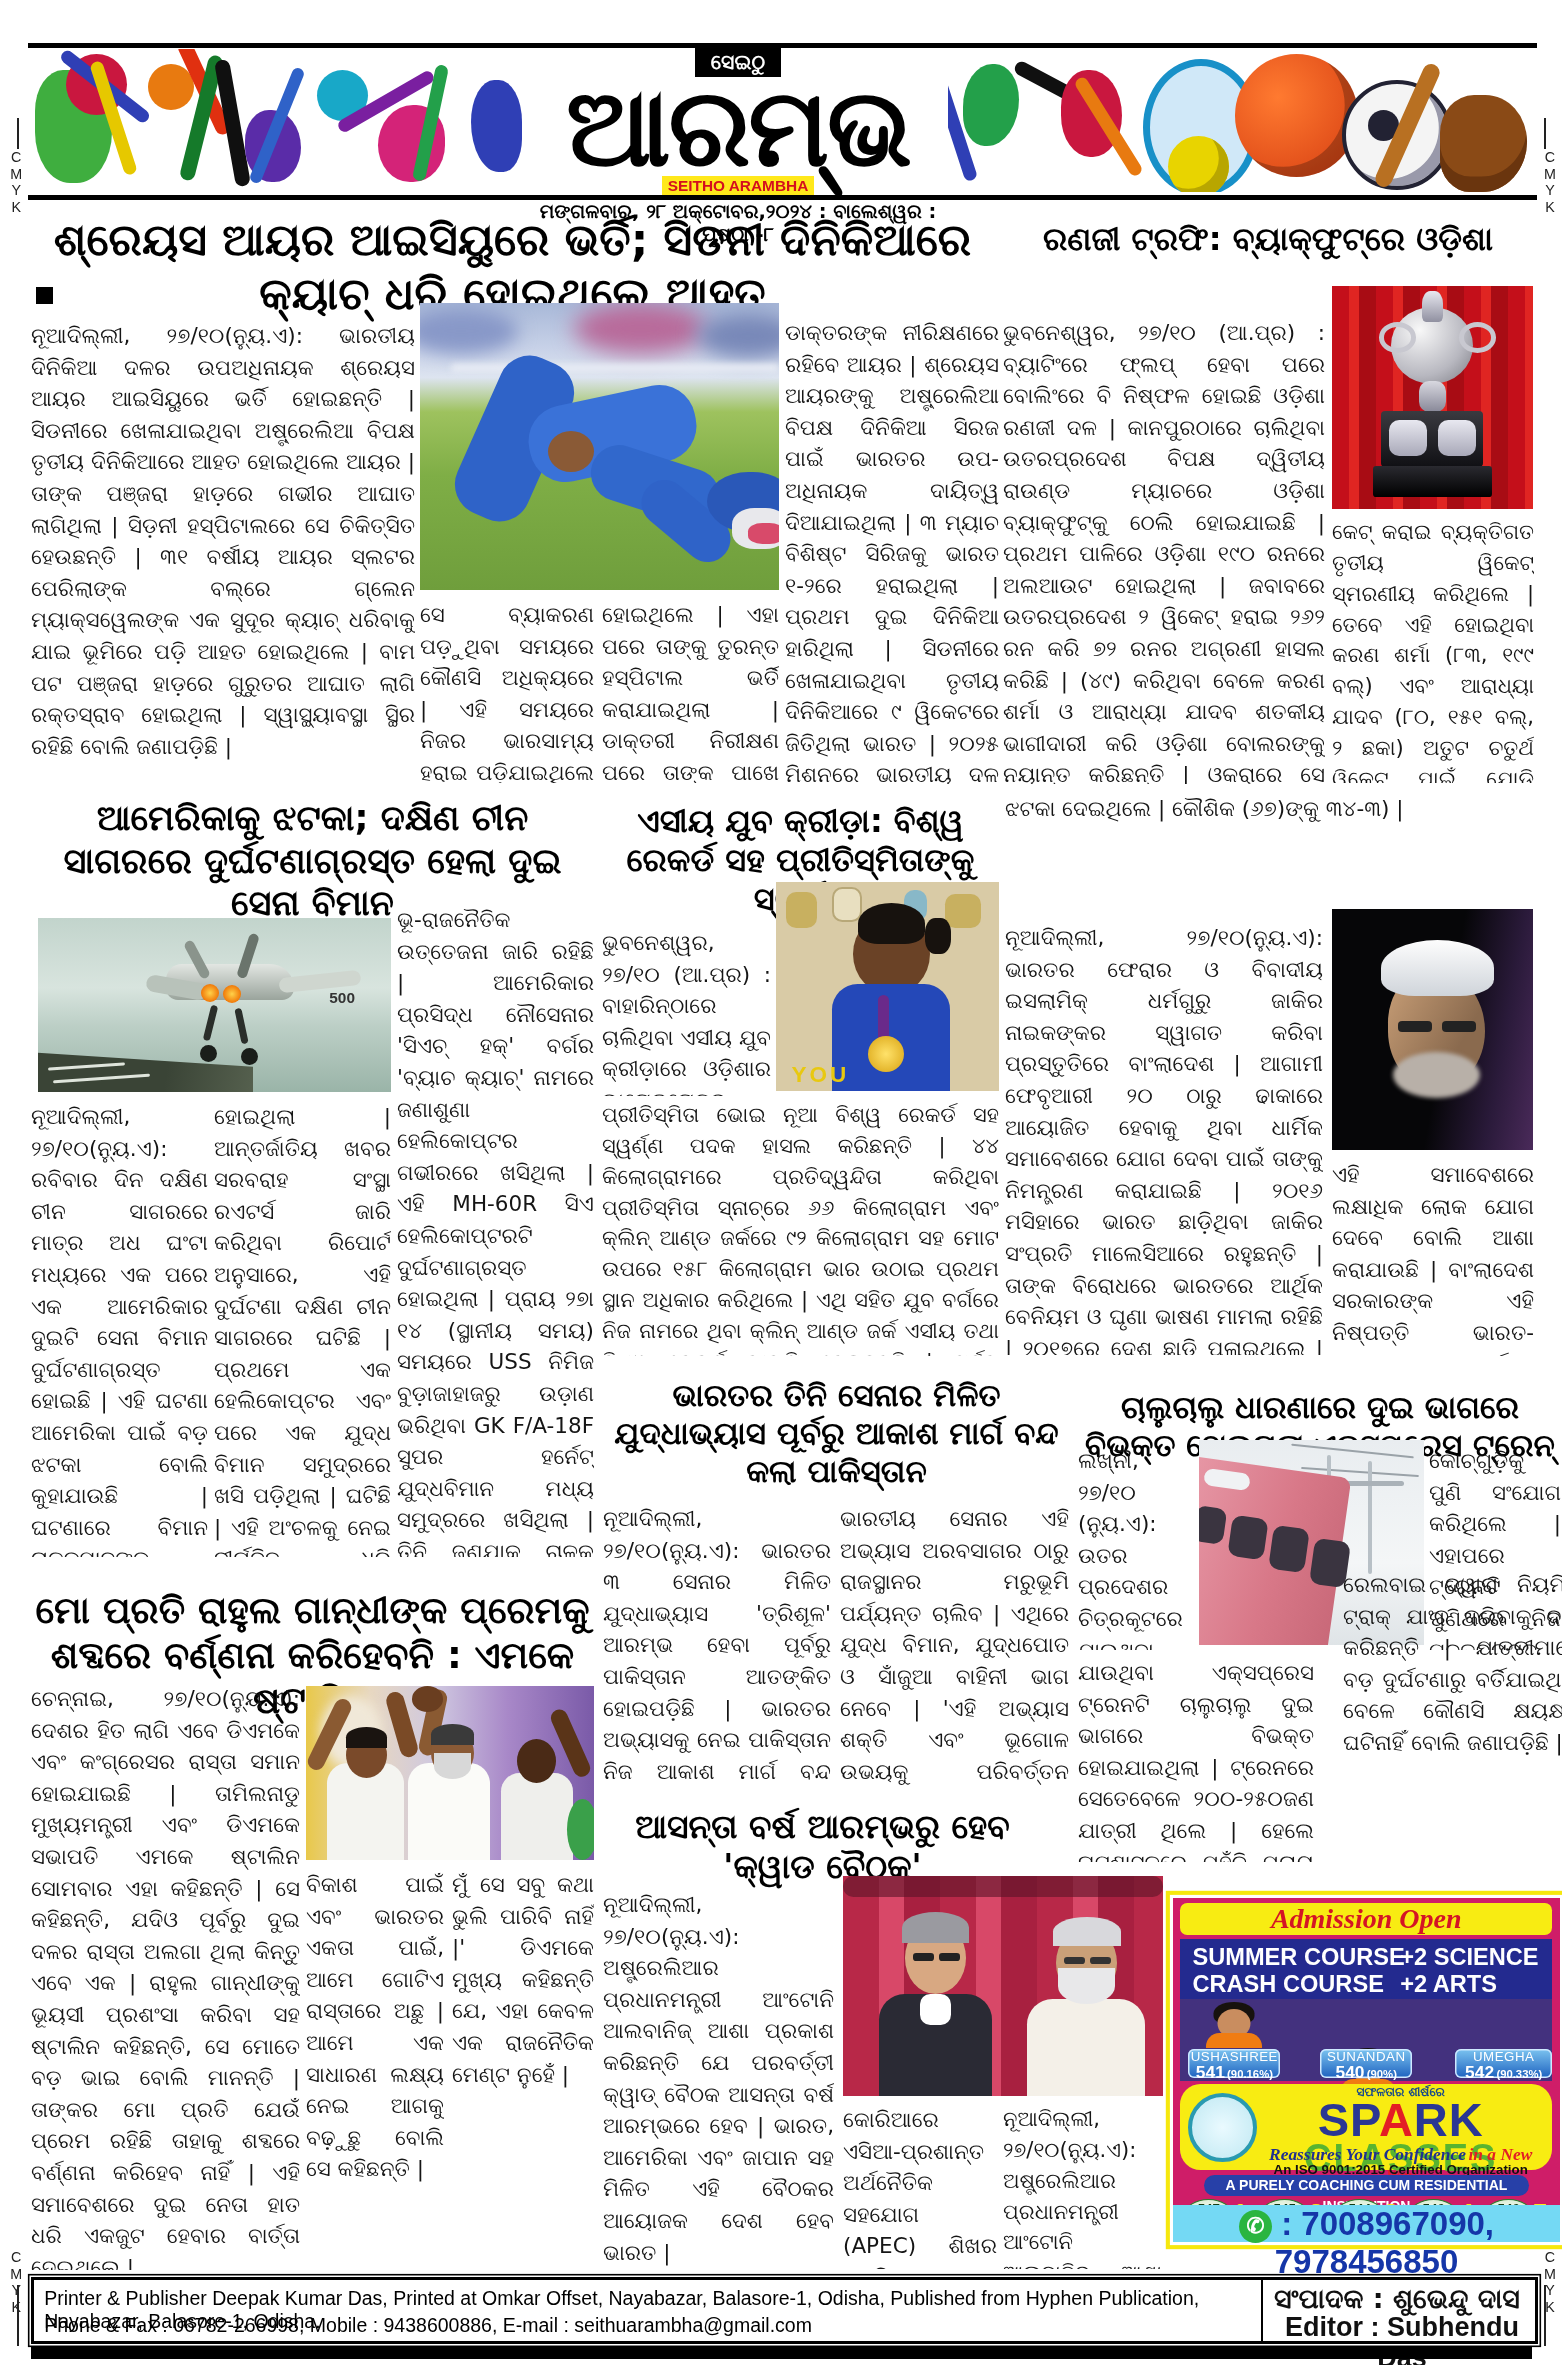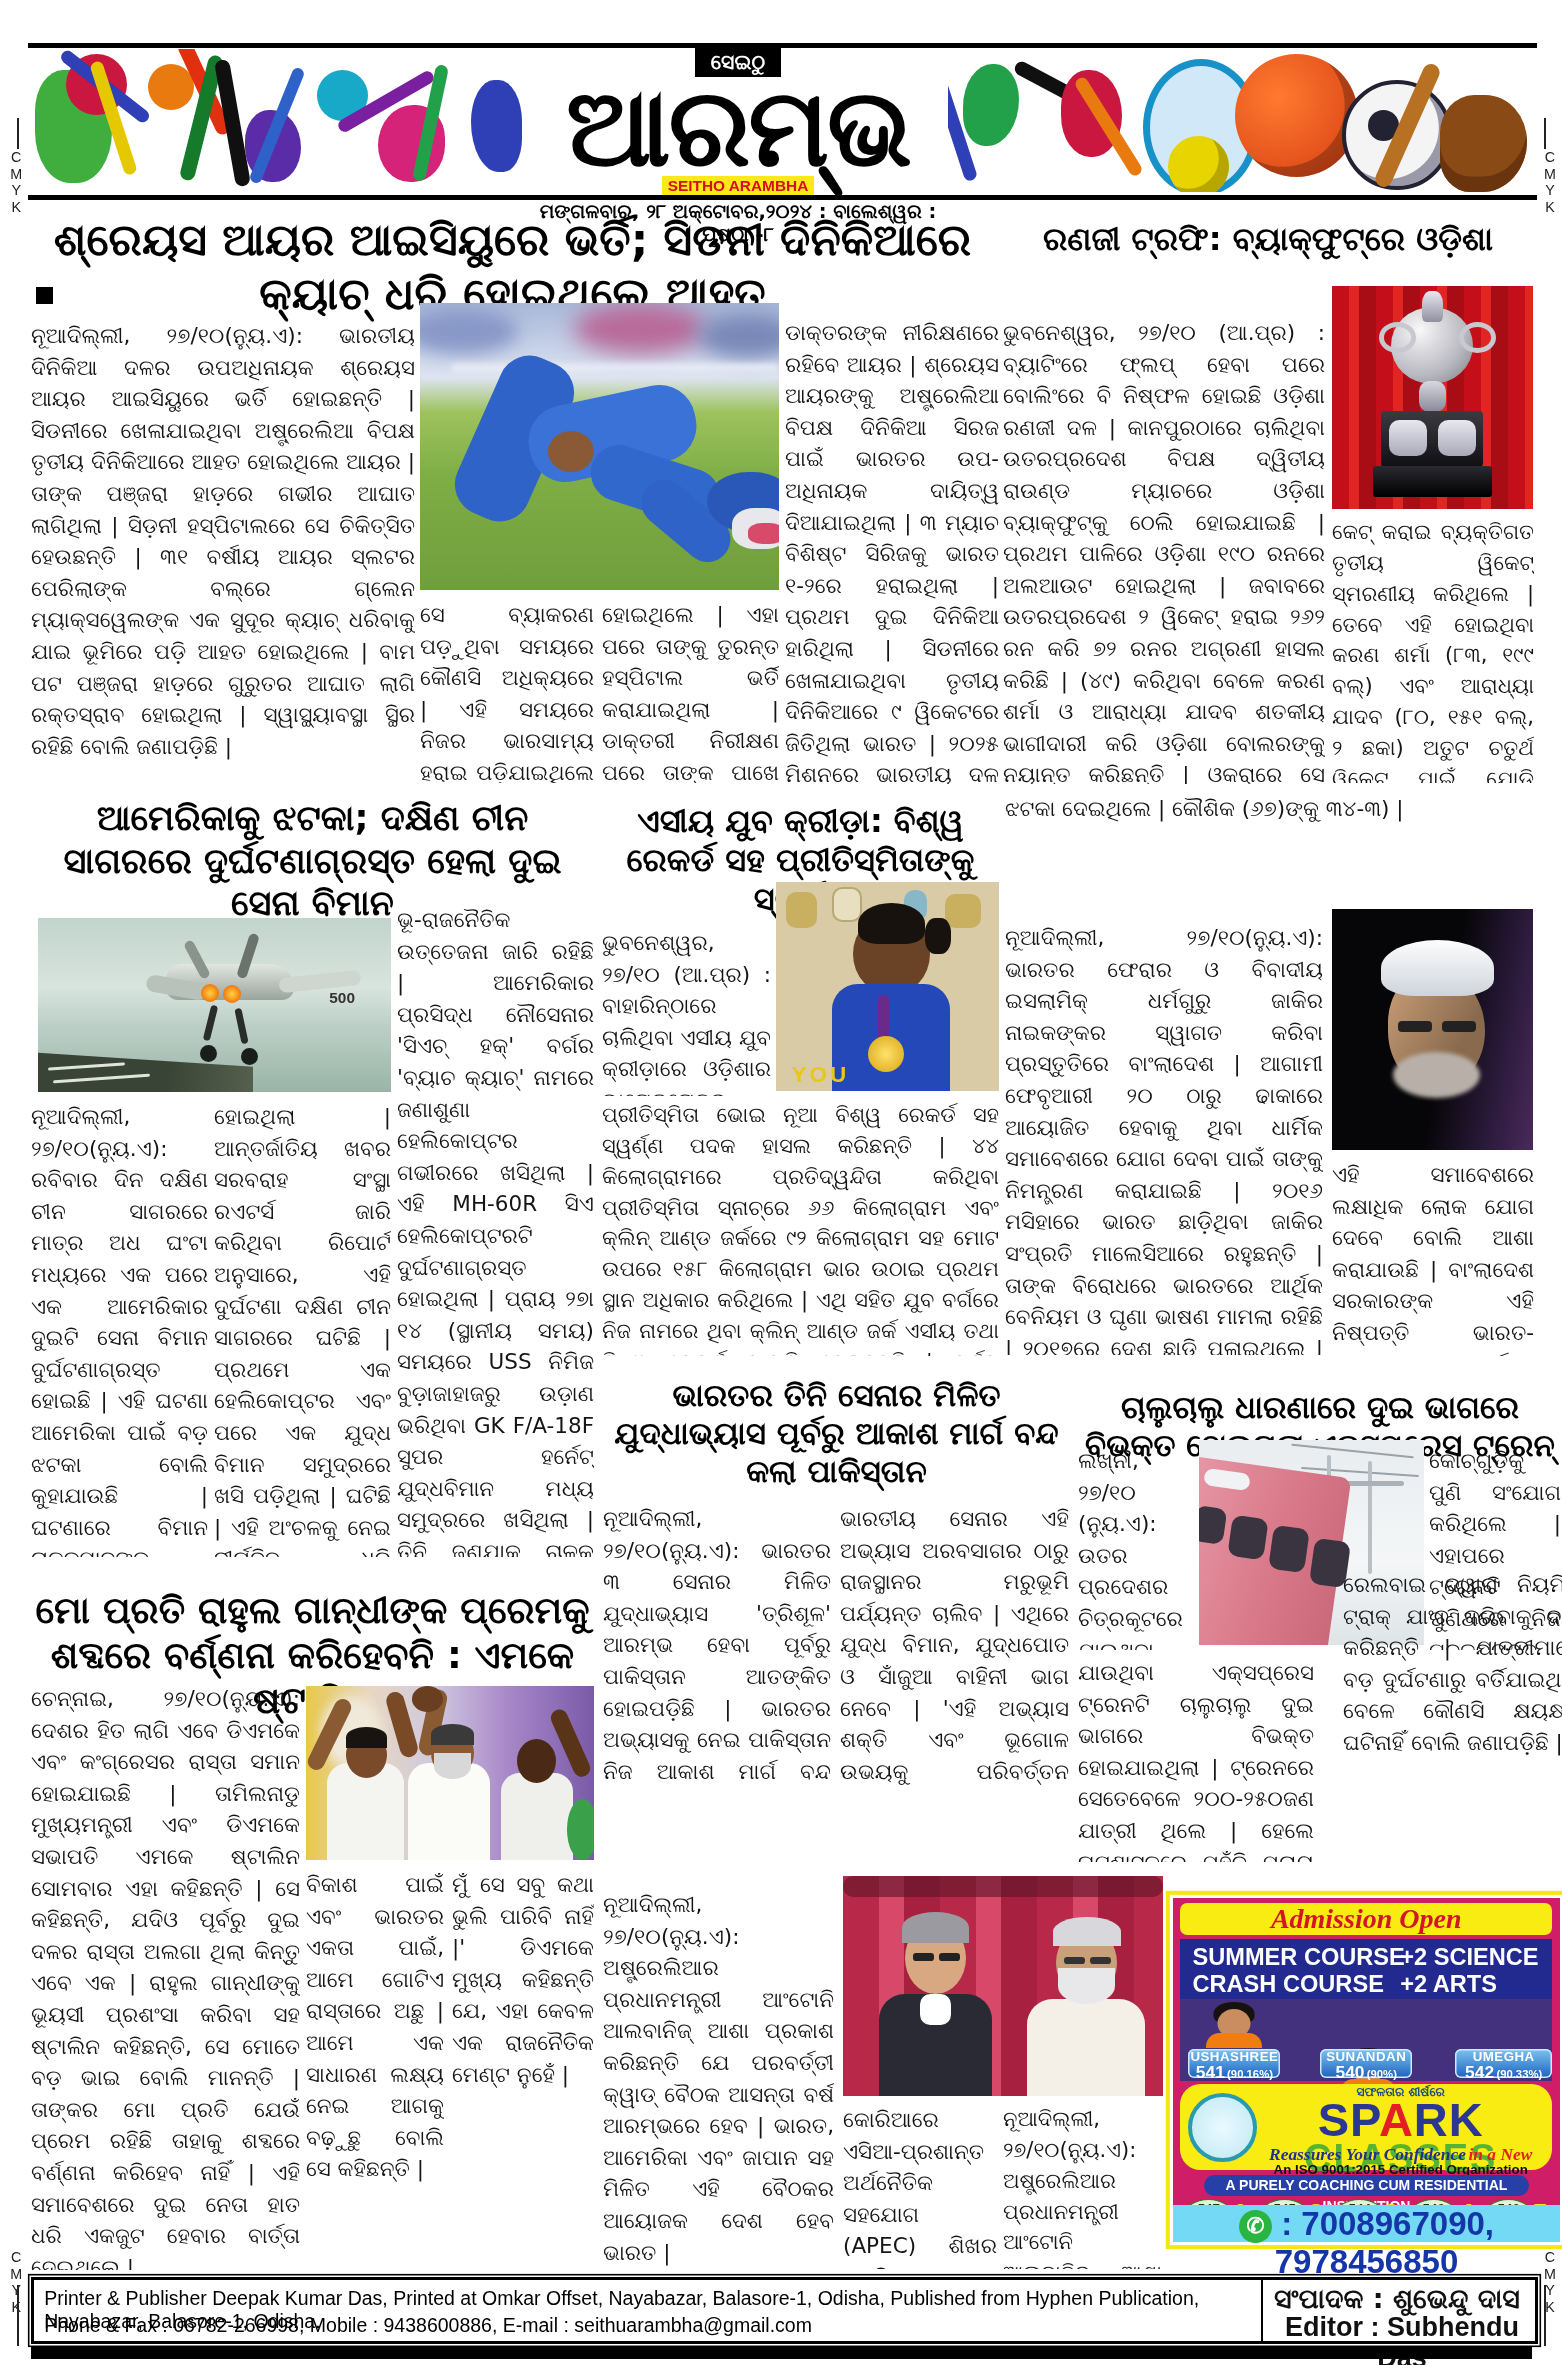--- a/index.html
+++ b/index.html
@@ -27,21 +27,21 @@
   .foot-text{font:19.5px "Liberation Sans",sans-serif;color:#000;}
   .foot-ed-od{font-size:27px;font-weight:800;}
   .foot-ed-en{font:bold 27px "Liberation Sans",sans-serif;}
   
   .ad{background:#cf1d68;box-shadow:0 0 0 3.1px #fff,0 0 0 7.2px #f6e80e;}
   .ad-admission{background:#f8ec12;color:#d41525;font:italic 800 28px "Liberation Serif",serif;text-align:center;border-radius:7.2px;}
   .ad-navy{background:#232a8f;color:#fff;font:800 23.6px "Liberation Sans",sans-serif;}
   .ad-purple{background:#43317e;}
   .plate{background:linear-gradient(180deg,#7cc4f0,#1d61bf);border-radius:6.1px;color:#fff;text-align:center;
          font-family:"Liberation Sans",sans-serif;box-shadow:0 0 0 1.5px #cfe9ff inset;}
-  .plate .nm{font-size:13.3px;font-weight:700;letter-spacing:0.5px;}
+  .plate .nm{font-size:13.3px;font-weight:400;letter-spacing:0.5px;}
   .plate .sc{font-size:24.6px;font-weight:800;line-height:1;}
   .plate .pc{font-size:11.3px;font-weight:700;}
   .ad-yellow{background:#f8ec12;border-radius:20.5px;}
   .spark-word{font:900 47px "Liberation Sans",sans-serif;color:#2b3793;letter-spacing:1px;line-height:.9;}
   .spark-a{color:#e31e25;}
   .classes-word{font:900 38px "Liberation Sans",sans-serif;color:#58b430;letter-spacing:2px;line-height:.9;}
   .ad-tag{font:italic 800 17.4px "Liberation Serif",serif;color:#20308f;}
   .ad-tag2{color:#e31e25;}
   .ad-iso{font:bold 15.4px "Liberation Sans",sans-serif;color:#111;}
   .ad-pill{background:#2740a8;color:#fff;font:bold 14px "Liberation Sans",sans-serif;border-radius:15.4px;text-align:center;}
@@ -255,20 +255,21 @@
     <div class="blob" style="left:125px;top:38px;width:43px;height:20.5px;background:#3a3a3a;border-radius:50% 50% 0 0;"></div>
 
     <div class="stick" style="left:195px;top:87px;width:72px;height:87px;background:#efefec;border-radius:18.4px 18.4px 0 0;"></div>
     <div class="blob" style="left:211px;top:53px;width:39px;height:44px;background:#4a2a16;"></div>
     <div class="stick" style="left:256px;top:20.5px;width:17.4px;height:72px;background:#5a3418;transform:rotate(-24deg);"></div>
     <div class="blob" style="left:261px;top:113px;width:31px;height:61px;background:#3aa04a;"></div>
   </div>
   <div class="abs body-col" style="left:306px;top:1869px;width:138px;height:401px;">ବିକାଶ ପାଇଁ ଏବଂ ଭାରତର ଏକତା ପାଇଁ, ଆମେ ଗୋଟିଏ ରାସ୍ତାରେ ଅଛୁ | ଆମେ ଏକ ସାଧାରଣ ଲକ୍ଷ୍ୟ ନେଇ ଆଗକୁ ବଢ଼ୁଛୁ ବୋଲି ସେ କହିଛନ୍ତି |</div>
   <div class="abs body-col" style="left:452px;top:1869px;width:142px;height:401px;">ମୁଁ ସେ ସବୁ କଥା ଭୁଲି ପାରିବି ନାହିଁ |' ଡିଏମକେ ମୁଖ୍ୟ କହିଛନ୍ତି ଯେ, ଏହା କେବଳ ଏକ ରାଜନୈତିକ ମେଣ୍ଟ ନୁହେଁ |</div>
 
+  <div class="abs hl" style="left:602px;top:1807px;width:441px;font-size:33px;">ଆସନ୍ତା ବର୍ଷ ଆରମ୍ଭରୁ ହେବ 'କ୍ୱାଡ ବୈଠକ'</div>
   <div class="abs body-col" style="left:603px;top:1889px;width:231px;height:380px;">ନୂଆଦିଲ୍ଲୀ, ୨୭/୧୦(ନ୍ୟୁ.ଏ): ଅଷ୍ଟ୍ରେଲିଆର ପ୍ରଧାନମନ୍ତ୍ରୀ ଆଂଟୋନି ଆଲବାନିଜ୍ ଆଶା ପ୍ରକାଶ କରିଛନ୍ତି ଯେ ପରବର୍ତ୍ତୀ କ୍ୱାଡ୍ ବୈଠକ ଆସନ୍ତା ବର୍ଷ ଆରମ୍ଭରେ ହେବ | ଭାରତ, ଆମେରିକା ଏବଂ ଜାପାନ ସହ ମିଳିତ ଏହି ବୈଠକର ଆୟୋଜକ ଦେଶ ହେବ ଭାରତ |</div>
 
   <div class="abs photo" style="left:843px;top:1876px;width:320px;height:220px;background:repeating-linear-gradient(90deg,#b82848 0 36px,#d84868 36px 61px,#a82040 61px 97px);">
     <div class="stick" style="left:0;top:0;width:320px;height:20.5px;background:#5a1428;opacity:.6;"></div>
 
     <div class="stick" style="left:36px;top:118px;width:113px;height:102px;background:#2a2a34;border-radius:25.6px 25.6px 0 0;"></div>
     <div class="blob" style="left:62px;top:46px;width:61px;height:72px;background:#d8a882;"></div>
     <div class="blob" style="left:59px;top:36px;width:67px;height:31px;background:#9a9aa0;border-radius:50% 50% 0 0;"></div>
     <div class="stick" style="left:70px;top:77px;width:20.5px;height:8.2px;background:#222;border-radius:3.1px;"></div>
     <div class="stick" style="left:96px;top:77px;width:20.5px;height:8.2px;background:#222;border-radius:3.1px;"></div>

